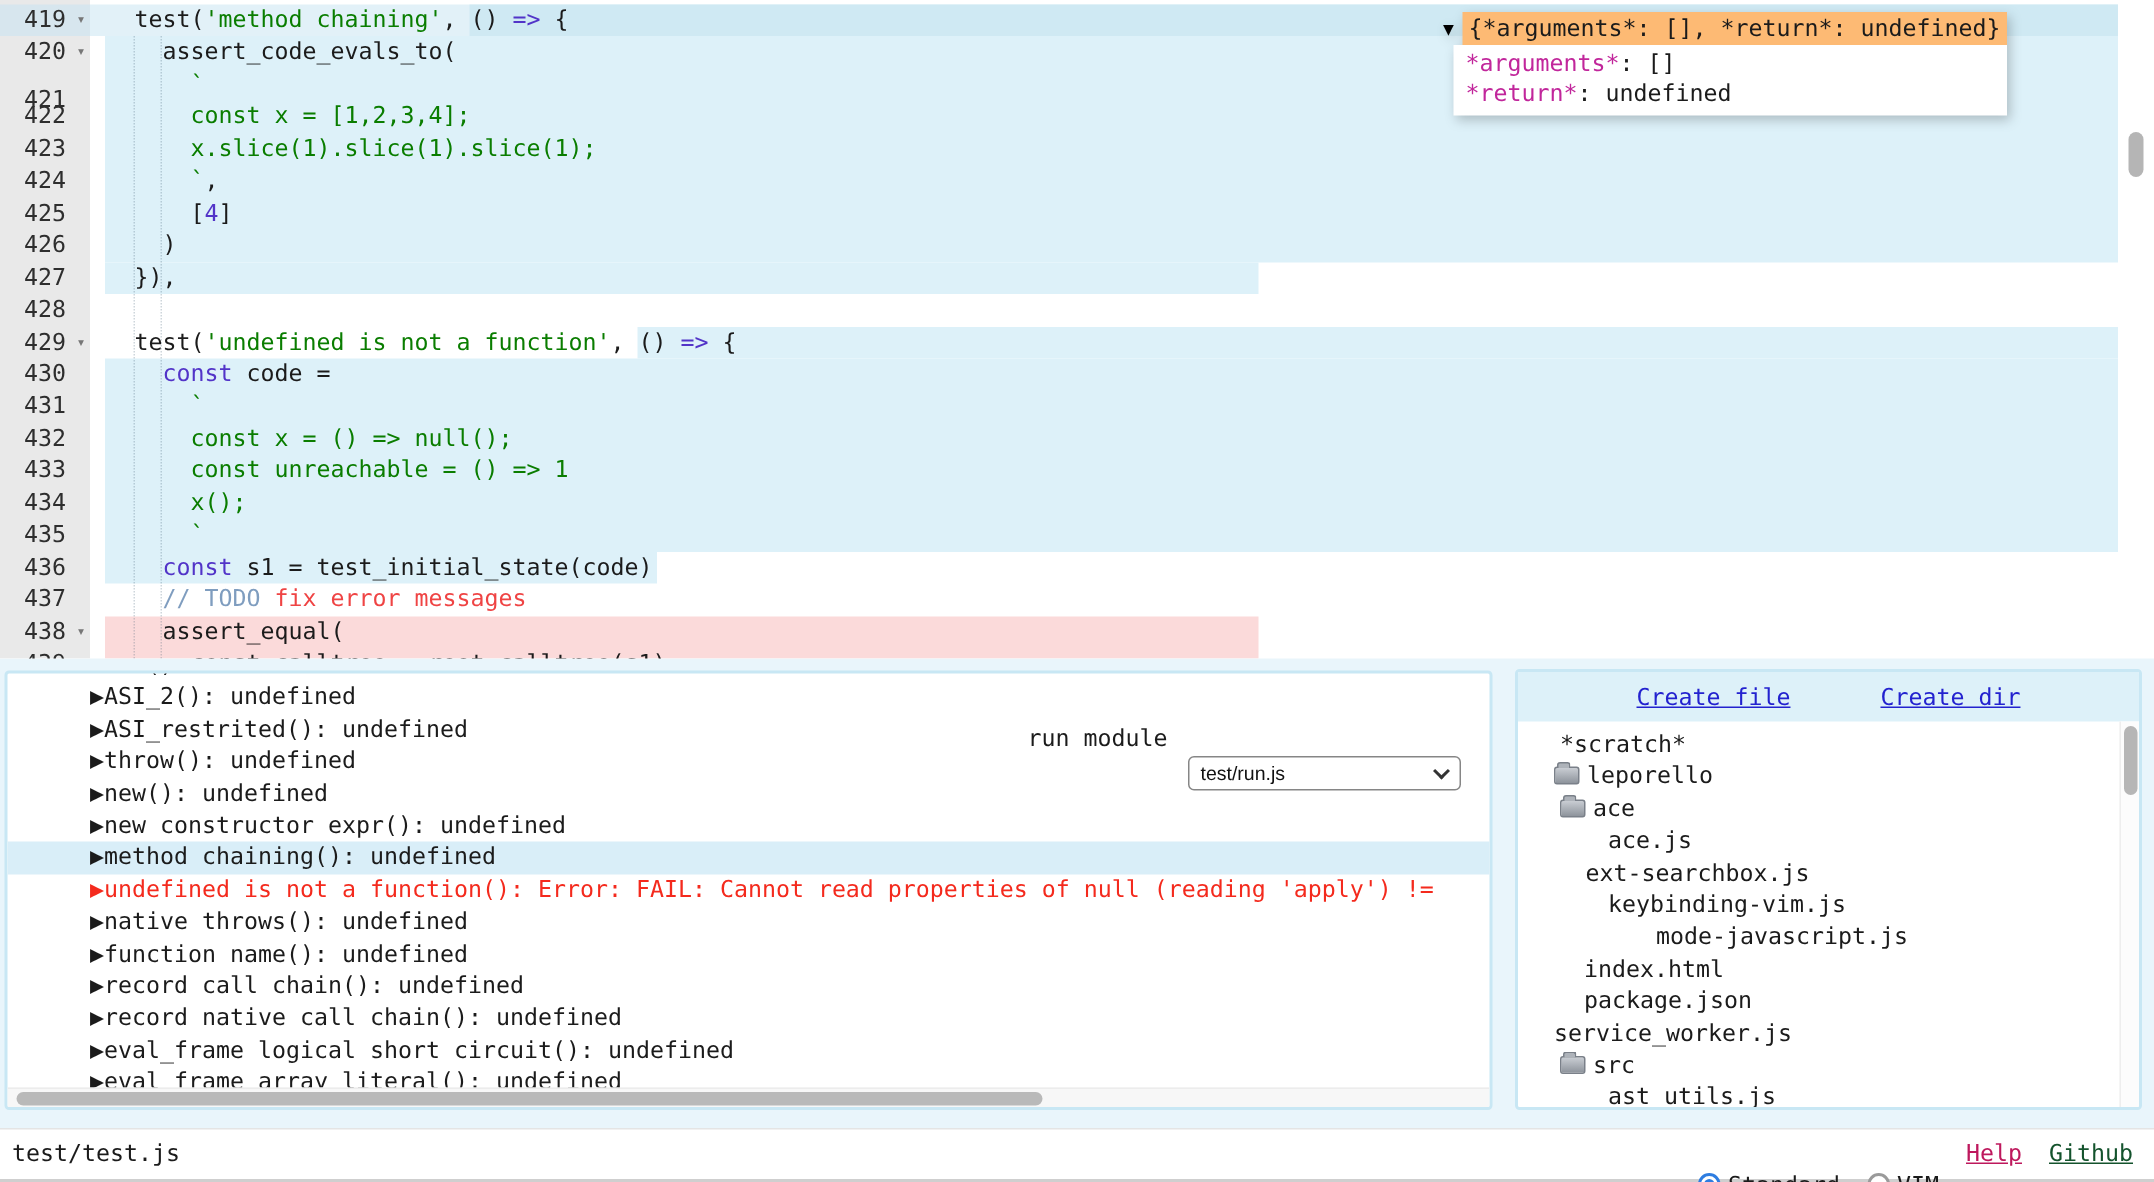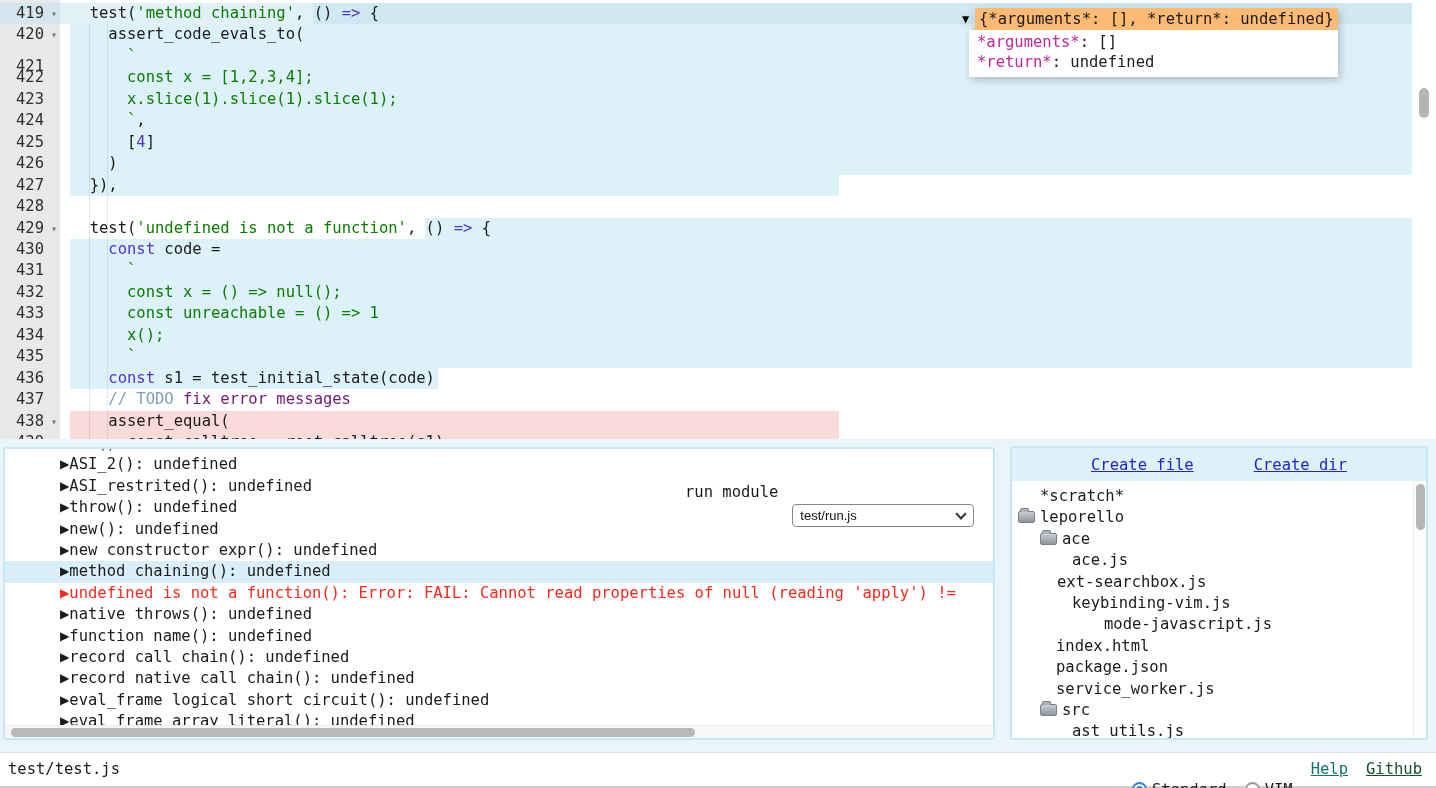--- a/index.html
+++ b/index.html
@@ -16,21 +16,21 @@
            text-align:right; padding-right:16px; color:#2e2e2e; }
   .g-row.active { background:#d7e6ee; }
   .g-fold { position:absolute; right:3px; top:0; font-size:10px; color:#777; }
   .hl-layer, .code-layer { position:absolute; left:0; top:0; width:1436px; height:439px; }
   .hl-layer { z-index:1; }
   .hl-rect { position:absolute; }
   .guide { position:absolute; top:24px; bottom:0; border-left:1px dotted rgba(60,90,110,.25); z-index:2; }
   .code-layer { z-index:2; }
   .cl { position:absolute; left:0; padding-left:71px; height:21.45px; line-height:21.45px; white-space:pre; }
   .seg-d { color:#1b1b1b; } .seg-s { color:#0a7d00; } .seg-k { color:#5234c8; }
-  .seg-n { color:#5234c8; } .seg-cd { color:#7f9dbf; } .seg-c { color:#701a75; }
+  .seg-n { color:#5234c8; } .seg-cd { color:#7f9dbf; } .seg-c { color:#ef4444; }
   .editor-vthumb { position:absolute; left:1419px; top:88px; width:10px; height:30px;
                    background:#b5b5b5; border-radius:5px; z-index:6; }
   
   .tooltip { position:absolute; left:962px; top:8px; z-index:7; filter:drop-shadow(2px 3px 4px rgba(0,0,0,.22)); }
   .tt-summary { display:flex; align-items:center; height:22px; line-height:22px; }
   .tt-caret { width:13px; font-size:12px; color:#000; cursor:pointer; }
   .tt-green { background:#fdba74; padding:0 4px; height:22px; line-height:22px; }
   .tt-body { background:#fff; margin-left:7px; min-width:368px; padding:2px 10px 5px 8px; }
   .tt-row { height:20px; line-height:20px; white-space:pre; }
   .tt-key { color:#c1269b; }
@@ -53,21 +53,21 @@
   .chev { position:absolute; right:9px; top:6px; width:8px; height:8px;
           border-right:2px solid #333; border-bottom:2px solid #333; transform:rotate(45deg); pointer-events:none; }
   .hscroll-track { position:absolute; left:0; right:0; bottom:0; height:13px; background:#f7f7f7; border-top:1px solid #ececec; }
   .hscroll-thumb { position:absolute; left:6px; top:2px; width:684px; height:9px; background:#b9b9b9; border-radius:5px; }
   
   .files-panel { position:absolute; left:1010px; top:446px; width:418px; height:294px;
                  background:#fff; border:2px solid #c8e7f4; border-radius:3px; overflow:hidden; }
   .files-header { position:absolute; left:0; top:0; right:0; height:33px; background:#ddf1f9;
                   display:flex; justify-content:center; gap:60px; align-items:center; }
   .files-header a { text-decoration:underline; cursor:pointer; }
-  .link-blue { color:#2322cf; } .link-help { color:#0f766e; } .link-visited { color:#14532d; }
+  .link-blue { color:#2322cf; } .link-help { color:#be185d; } .link-visited { color:#14532d; }
   .tree-row { position:absolute; left:0; width:100%; height:21.4px; line-height:21.4px; white-space:pre; cursor:pointer; }
   .folder-icon { display:inline-block; width:17px; height:12px; position:relative; margin-right:5px;
                  vertical-align:-1px; background:linear-gradient(180deg,#c9cdd3,#8e949c);
                  border:1px solid #7a8089; border-radius:2px; }
   .folder-icon::before { content:""; position:absolute; top:-4px; left:1px; width:7px; height:3px;
                  background:#aeb3ba; border:1px solid #7a8089; border-bottom:none; border-radius:2px 2px 0 0; }
   .files-vtrack { position:absolute; right:0; top:33px; bottom:0; width:13px; background:#fcfcfc; border-left:1px solid #eee; }
   .files-vthumb { position:absolute; left:2px; top:3px; width:9px; height:46px; background:#b6b6b6; border-radius:5px; }
   
   .statusbar { position:absolute; left:0; top:752px; width:1436px; height:36px; background:#fff;
@@ -190,29 +190,29 @@
     </div>
   </div>
 
   <div class="files-panel">
     <div class="files-header">
       <a class="link-blue">Create file</a>
       <a class="link-blue">Create dir</a>
     </div>
     <div id="tree">
         <div class="tree-row" style="top: 38px; padding-left: 28px;">*scratch*</div>
-        <div class="tree-row" style="top: 59.4px; padding-left: 6px;"><span class="folder-icon"></span>leporello</div>
+        <div class="tree-row" style="top: 59.4px; padding-left: 24px;"><span class="folder-icon"></span>leporello</div>
         <div class="tree-row" style="top: 80.8px; padding-left: 28px;"><span class="folder-icon"></span>ace</div>
         <div class="tree-row" style="top: 102.2px; padding-left: 60px;">ace.js</div>
         <div class="tree-row" style="top: 123.6px; padding-left: 24px; margin-left: 21px;">ext-searchbox.js</div>
         <div class="tree-row" style="top: 145px; padding-left: 60px;">keybinding-vim.js</div>
         <div class="tree-row" style="top: 166.4px; padding-left: 60px; margin-left: 32px;">mode-javascript.js</div>
         <div class="tree-row" style="top: 187.8px; padding-left: 44px;">index.html</div>
         <div class="tree-row" style="top: 209.2px; padding-left: 44px;">package.json</div>
-        <div class="tree-row" style="top: 230.6px; padding-left: 44px;">service_worker.js</div>
+        <div class="tree-row" style="top: 230.6px; padding-left: 24px;">service_worker.js</div>
         <div class="tree-row" style="top: 252px; padding-left: 28px;"><span class="folder-icon"></span>src</div>
         <div class="tree-row" style="top: 273.4px; padding-left: 60px;">ast_utils.js</div>
       </div>
     <div class="files-vtrack">
       <div class="files-vthumb"></div>
     </div>
   </div>
 
   <div class="statusbar">
     <span class="sb-file">test/test.js</span>

